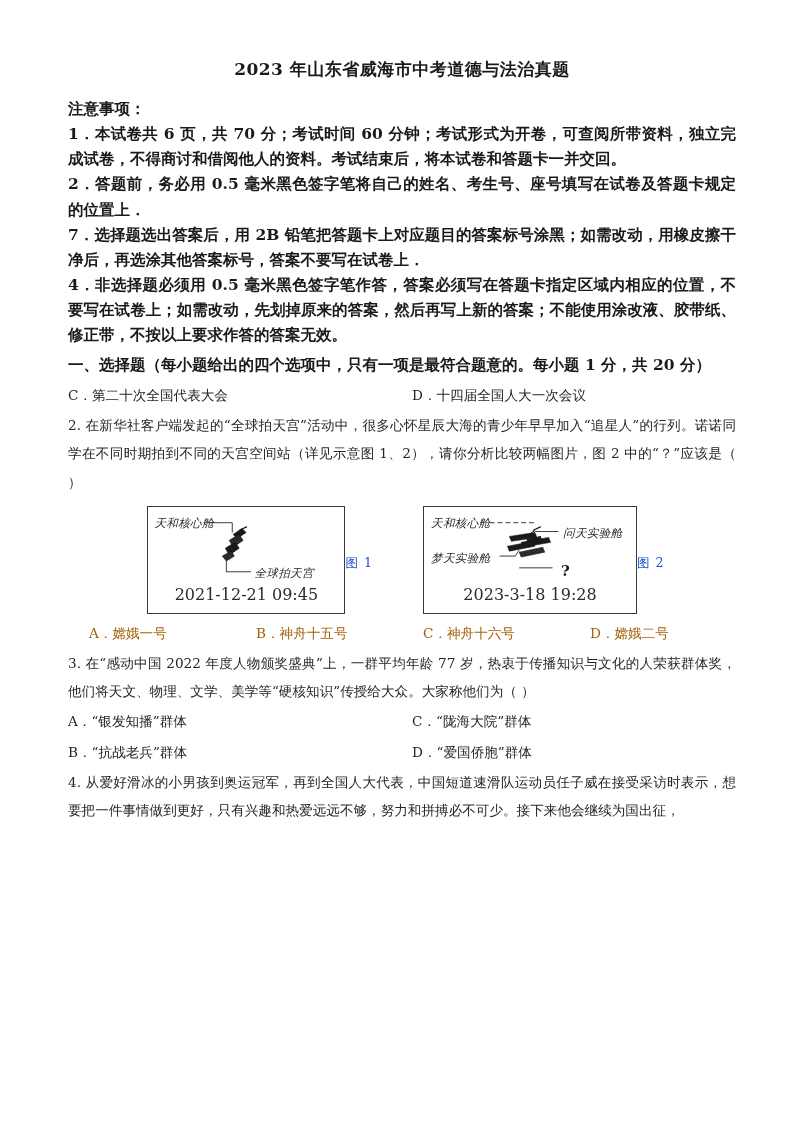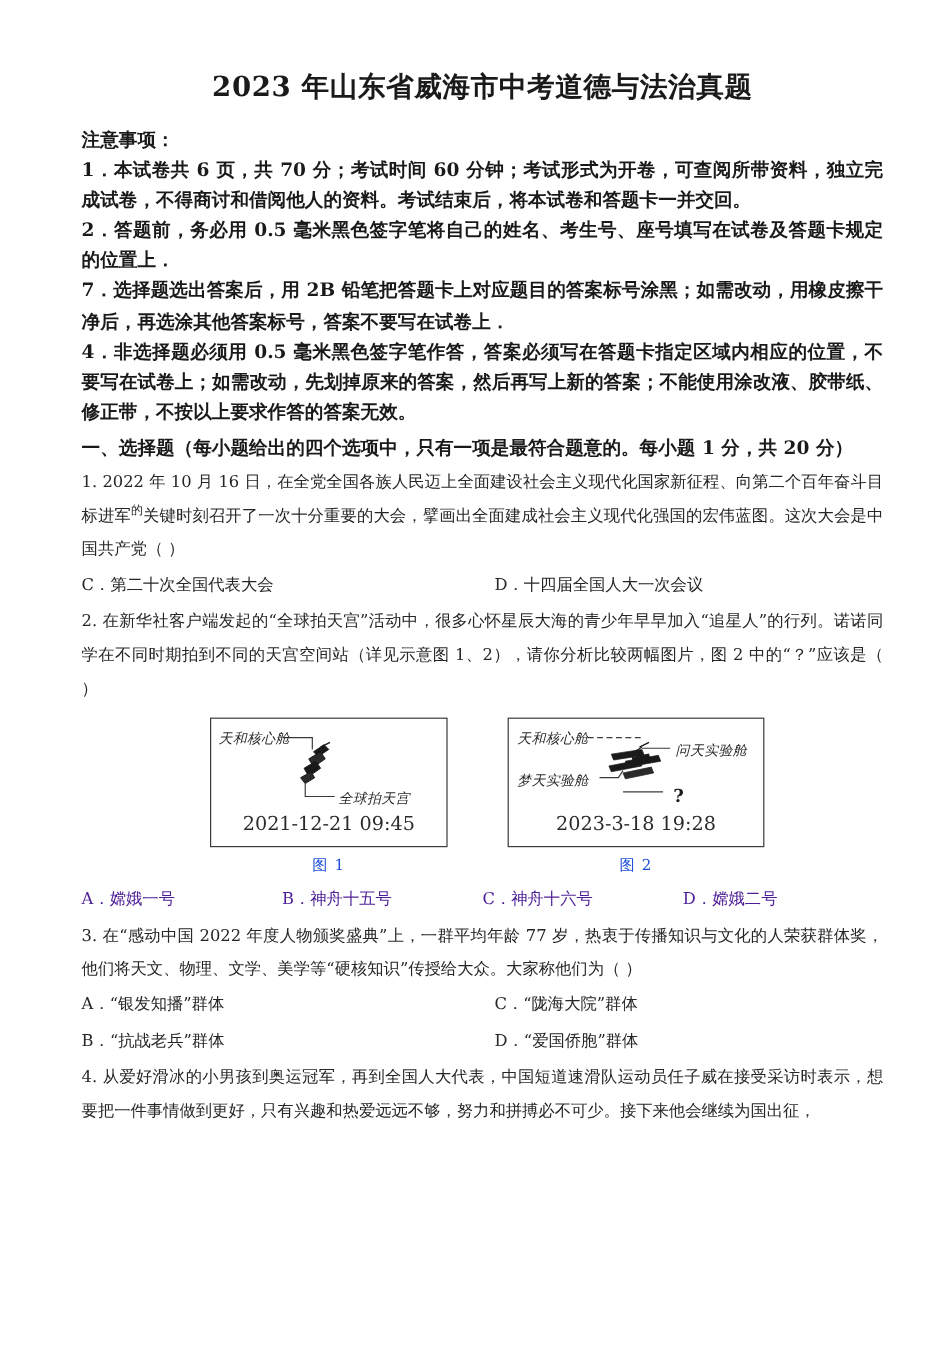--- a/index.html
+++ b/index.html
@@ -25,21 +25,21 @@
   .content {
     position: absolute;
     left: 68px;
     top: 58px;
     width: 668px;
   }
 
   
   .doc-title {
     text-align: center;
-    font-size: 23px;
+    font-size: 17px;
     font-weight: bold;
     letter-spacing: 0.5px;
     margin: 0 0 16px 0;
     line-height: 1.3;
     font-family: "DejaVu Serif", "Liberation Serif", serif;
   }
 
   
   .notice-heading {
     font-size: 15.5px;
@@ -101,34 +101,35 @@
   }
   .options-4col {
     display: flex;
     margin: 0;
   }
   .options-4col .opt {
     width: 25%;
     box-sizing: border-box;
     font-size: 13.6px;
     line-height: 2.3;
-    color: #4c1d95;
+    color: #a16207;
+    margin-left: 21px;
   }
 
   
   .figures-row {
     display: flex;
     justify-content: center;
     gap: 50px;
     margin: 10px 0 4px 0;
     padding-left: 8px;
   }
   .figure {
     display: flex;
-    flex-direction: column;
+    flex-direction: row;
     align-items: center;
   }
   .fig-box {
     border: 1.4px solid #3a3a3a;
     width: 198px;
     height: 108px;
     position: relative;
     background: #fff;
     box-sizing: border-box;
   }
@@ -189,21 +190,20 @@
       <p class="notice-heading">注意事项：</p>
       <p class="notice-item">1．本试卷共 6 页，共 70 分；考试时间 60 分钟；考试形式为开卷，可查阅所带资料，独立完成试卷，不得商讨和借阅他人的资料。考试结束后，将本试卷和答题卡一并交回。</p>
       <p class="notice-item">2．答题前，务必用 0.5 毫米黑色签字笔将自己的姓名、考生号、座号填写在试卷及答题卡规定的位置上．</p>
       <p class="notice-item">7．选择题选出答案后，用 2B 铅笔把答题卡上对应题目的答案标号涂黑；如需改动，用橡皮擦干净后，再选涂其他答案标号，答案不要写在试卷上．</p>
       <p class="notice-item">4．非选择题必须用 0.5 毫米黑色签字笔作答，答案必须写在答题卡指定区域内相应的位置，不要写在试卷上；如需改动，先划掉原来的答案，然后再写上新的答案；不能使用涂改液、胶带纸、修正带，不按以上要求作答的答案无效。</p>
     </div>
 
     <p class="section-heading">一、选择题（每小题给出的四个选项中，只有一项是最符合题意的。每小题 1 分，共 20 分）</p>
 
     <div class="question">
-      <p class="q-stem"><span>1. 2022 年 10 月 16 日，在全党全国各族人民迈上全面建设社会主义现代化国家新征程、向第二个百年奋斗目标进军</span><span class="sup-char">的</span><span>关键时刻召开了一次十分重要的大会，擘画出全面建成社会主义现代化强国的宏伟蓝图。这次大会是中国共产党（      ）</span></p>
       <div class="options-2col">
         <div class="opt">C．第二十次全国代表大会</div>
         <div class="opt">D．十四届全国人大一次会议</div>
       </div>
     </div>
 
     <div class="question">
       <p class="q-stem">2. 在新华社客户端发起的“全球拍天宫”活动中，很多心怀星辰大海的青少年早早加入“追星人”的行列。诺诺同学在不同时期拍到不同的天宫空间站（详见示意图 1、2），请你分析比较两幅图片，图 2 中的“？”应该是（      ）</p>
 
       <div class="figures-row">

